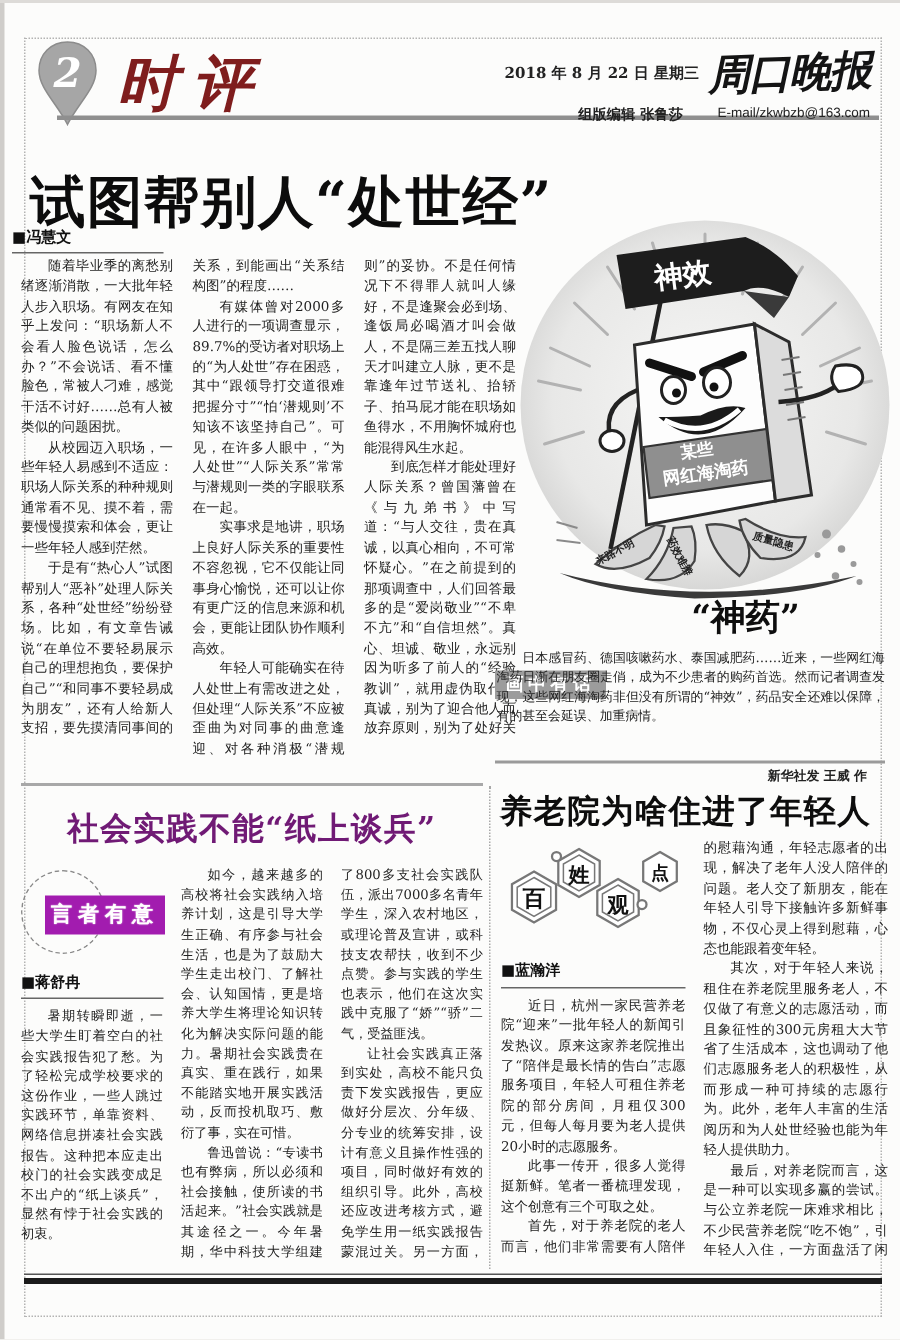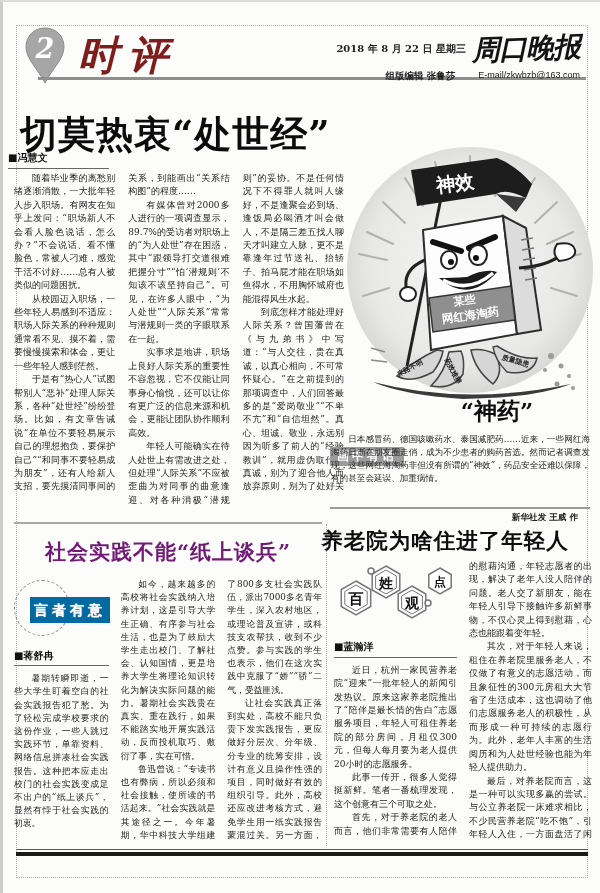--- a/index.html
+++ b/index.html
@@ -70,29 +70,29 @@
     font-size:21px; font-weight:900; letter-spacing:1px; color:#701a75;
   }
   .left-body {
     position:absolute; left:14px; top:578px; width:308px; height:268px;
     column-count:3; column-gap:12px; font-size:8.8px; line-height:13.2px;
   }
   .badge-yzyy { position:relative; width:96px; height:64px; margin:2px 0 5px; break-inside:avoid; }
   .dashed-circle { position:absolute; left:0; top:0; width:54px; height:54px; border:1px dashed #8a8a8a; border-radius:50%; }
   .badge-label {
     position:absolute; left:16px; top:17px; width:80px; height:26px;
-    background:#0369a1; color:#fff; font-size:14px; font-weight:bold;
+    background:#a21caf; color:#fff; font-size:14px; font-weight:bold;
     letter-spacing:4px; text-align:center; line-height:26px;
     text-shadow:0 0 1px #fff;
   }
   .flow-byline { break-inside:avoid; padding-bottom:3px; margin-bottom:6px; border-bottom:1px solid #666; }
 
   
   .right-title {
-    position:absolute; left:316px; top:526px; width:258px; text-align:center;
+    position:absolute; left:328px; top:526px; width:258px; text-align:center;
     font-size:21.5px; font-weight:900; letter-spacing:1px; color:#0d0d0d;
   }
   .right-body {
     position:absolute; left:334px; top:560px; width:258px; height:286px;
     column-count:2; column-gap:12px; font-size:9px; line-height:13.4px;
   }
   .hex-badge { width:120px; height:70px; margin:2px 0 4px; break-inside:avoid; }
 
   
   .bottom-rule { position:absolute; left:16px; top:849px; width:572px; }
@@ -119,21 +119,21 @@
     <div class="row1">
       <span class="date">2018 年 8 月 22 日 星期三</span>
       <span class="masthead">周口晚报</span>
     </div>
     <div class="row2">
       <span class="editor">组版编辑 张鲁莎</span>
       <span class="email">E-mail/zkwbzb@163.com</span>
     </div>
   </div>
 
-  <h1 class="headline">切莫热衷“处世经”</h1>
+  <h1 class="headline">试图帮别人“处世经”</h1>
   <div class="byline top-byline">■冯慧文</div>
   <div class="article-body top-body">
     <p>随着毕业季的离愁别绪逐渐消散，一大批年轻人步入职场。有网友在知乎上发问：“职场新人不会看人脸色说话，怎么办？”不会说话、看不懂脸色，常被人刁难，感觉干活不讨好……总有人被类似的问题困扰。</p>
     <p>从校园迈入职场，一些年轻人易感到不适应：职场人际关系的种种规则通常看不见、摸不着，需要慢慢摸索和体会，更让一些年轻人感到茫然。</p>
     <p>于是有“热心人”试图帮别人“恶补”处理人际关系，各种“处世经”纷纷登场。比如，有文章告诫说“在单位不要轻易展示自己的理想抱负，要保护自己”“和同事不要轻易成为朋友”，还有人给新人支招，要先摸清同事间的关系，到能画出“关系结构图”的程度……</p>
     <p>有媒体曾对2000多人进行的一项调查显示，89.7%的受访者对职场上的“为人处世”存在困惑，其中“跟领导打交道很难把握分寸”“怕‘潜规则’不知该不该坚持自己”。可见，在许多人眼中，“为人处世”“人际关系”常常与潜规则一类的字眼联系在一起。</p>
     <p>实事求是地讲，职场上良好人际关系的重要性不容忽视，它不仅能让同事身心愉悦，还可以让你有更广泛的信息来源和机会，更能让团队协作顺利高效。</p>
     <p>年轻人可能确实在待人处世上有需改进之处，但处理“人际关系”不应被歪曲为对同事的曲意逢迎、对各种消极“潜规则”的妥协。不是任何情况下不得罪人就叫人缘好，不是逢聚会必到场、逢饭局必喝酒才叫会做人，不是隔三差五找人聊天才叫建立人脉，更不是靠逢年过节送礼、抬轿子、拍马屁才能在职场如鱼得水，不用胸怀城府也能混得风生水起。</p>
     <p>到底怎样才能处理好人际关系？曾国藩曾在《与九弟书》中写道：“与人交往，贵在真诚，以真心相向，不可常怀疑心。”在之前提到的那项调查中，人们回答最多的是“爱岗敬业”“不卑不亢”和“自信坦然”。真心、坦诚、敬业，永远别因为听多了前人的“经验教训”，就用虚伪取代了真诚，别为了迎合他人而放弃原则，别为了处好关系做一个只能点头哈腰的人。</p>
 

